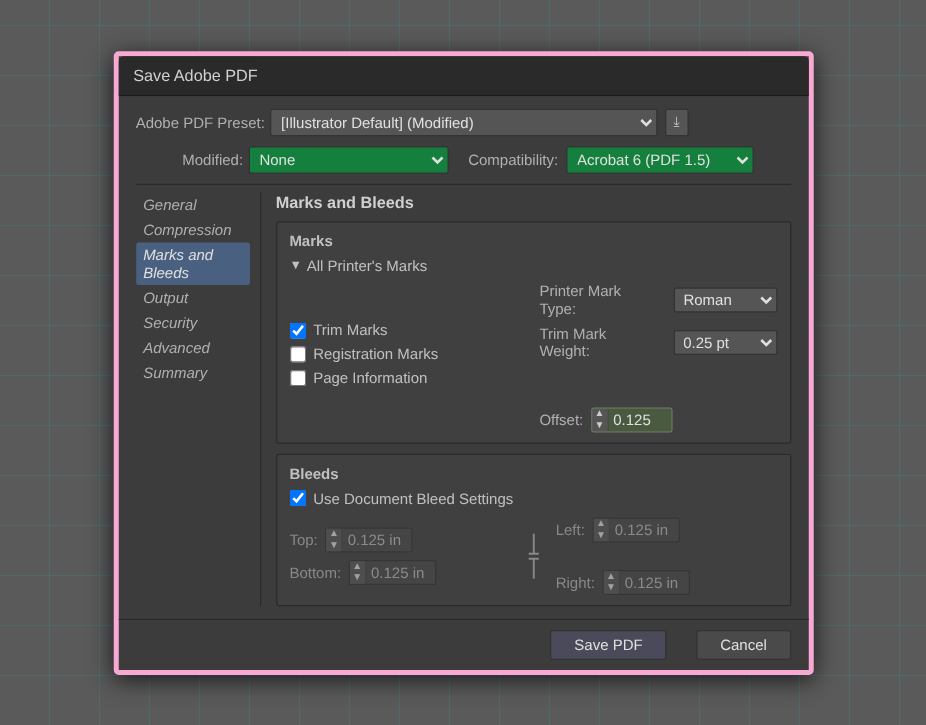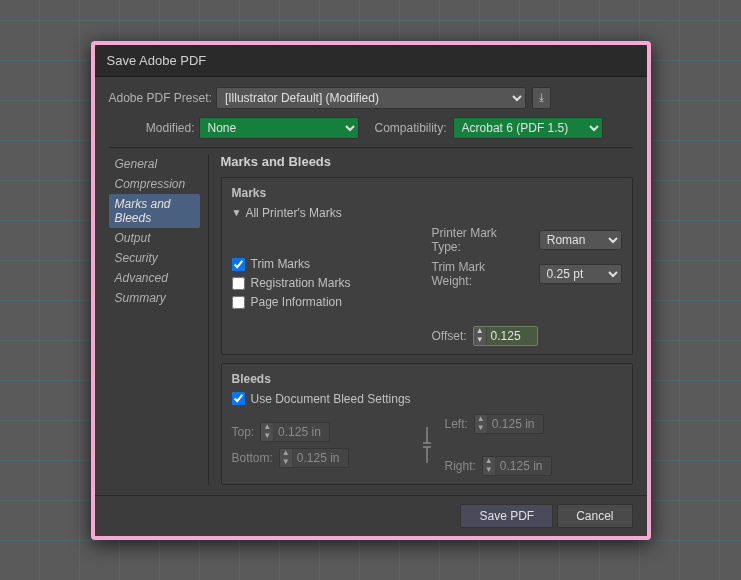--- a/index.html
+++ b/index.html
@@ -300,21 +300,21 @@
       display: flex;
       align-items: center;
       justify-content: center;
       color: #888;
       font-size: 14px;
     }
     .dialog-footer {
       display: flex;
       justify-content: flex-end;
       padding: 8px 14px;
-      gap: 4px;
+      gap: 24px;
       border-top: 1px solid #2a2a2a;
     }
     .btn-primary {
       background: #4a4a5a;
       border: 1px solid #333;
       color: #e0e0e0;
       font-size: 12px;
       padding: 4px 18px;
       cursor: pointer;
       border-radius: 2px;

